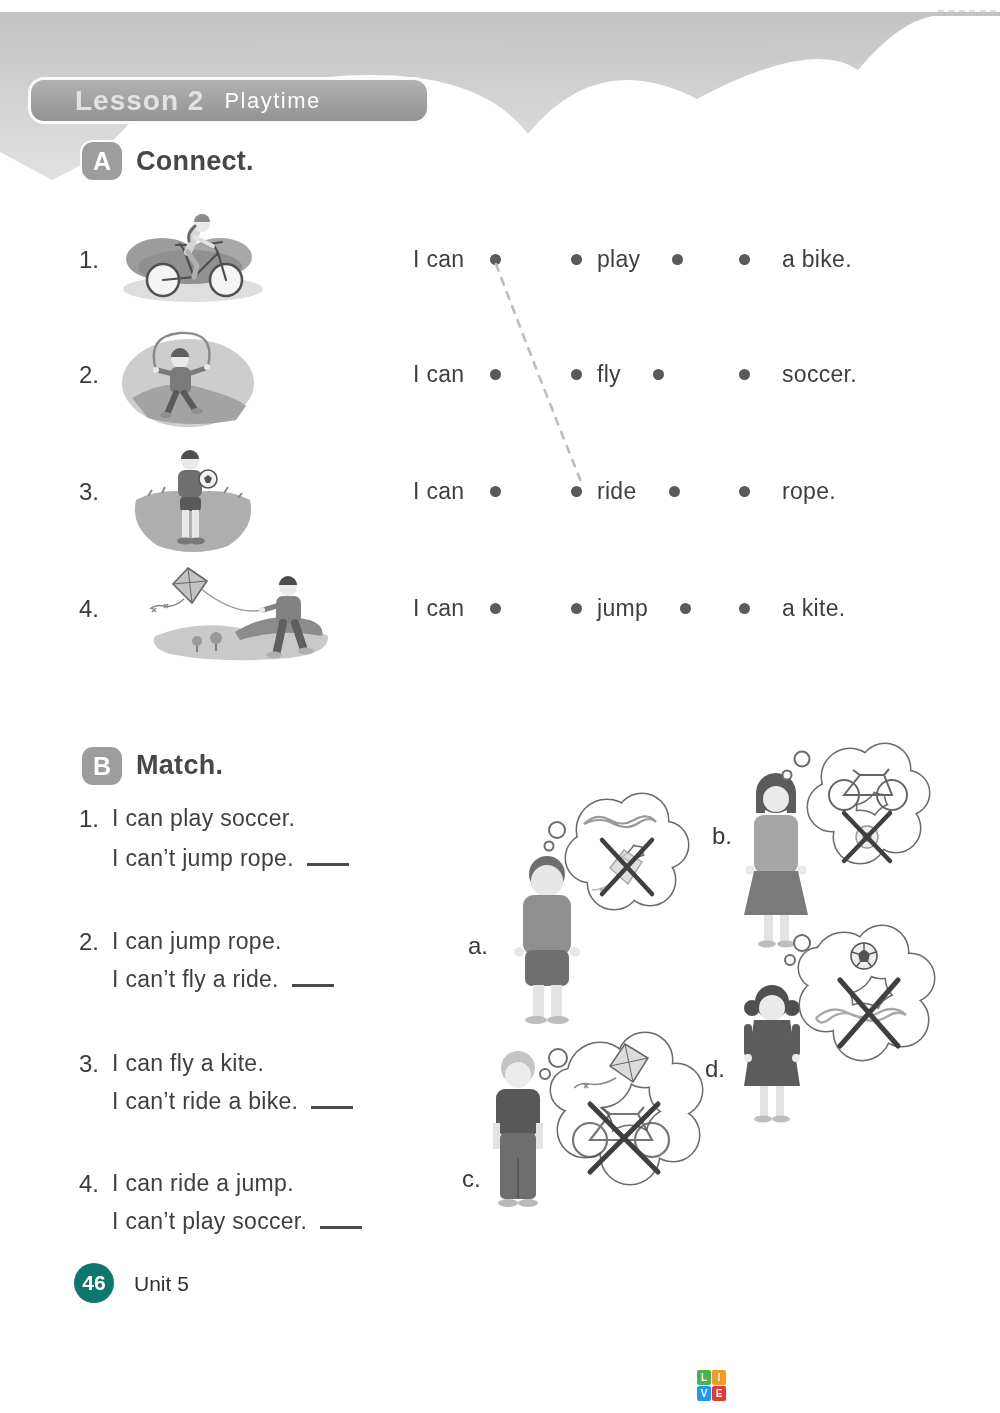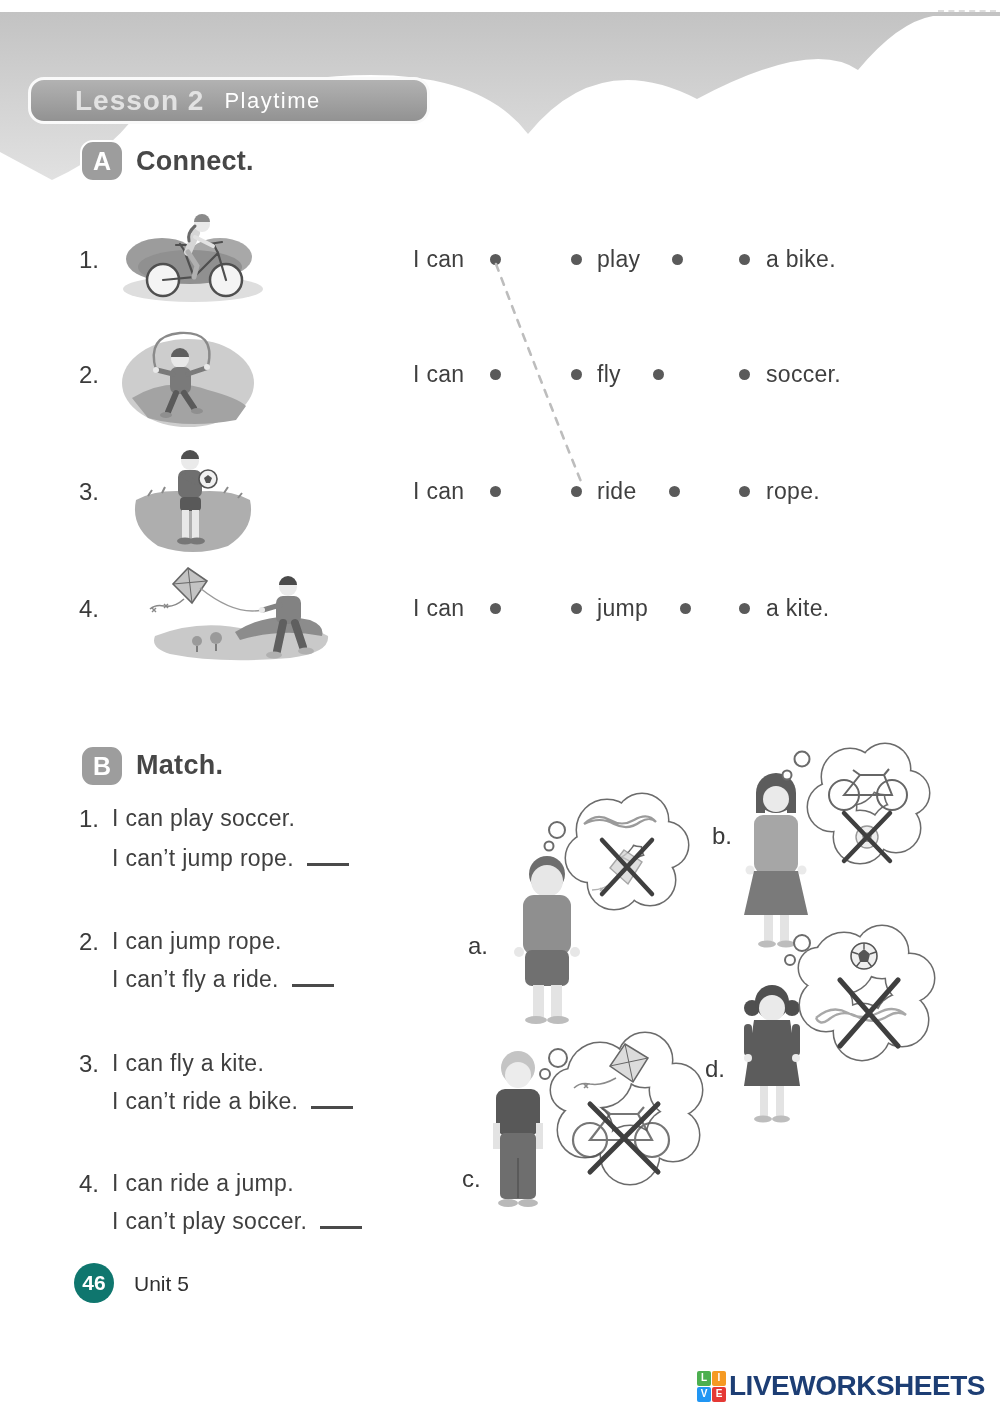--- a/index.html
+++ b/index.html
@@ -23,21 +23,21 @@
   .badge{
     position:absolute;width:40px;height:38px;background:#9d9d9d;border:2px solid #ffffff;
     border-radius:13px;color:#fff;font-weight:bold;font-size:25px;
     display:flex;align-items:center;justify-content:center;
   }
   .sec-title{position:absolute;font-size:27px;font-weight:bold;color:#474747;letter-spacing:.3px}
   
   .num{position:absolute;font-size:24px;color:#3a3a3a}
   .arow{position:absolute;display:flex;align-items:center;font-size:23px;color:#3f3f3f;letter-spacing:.3px;height:30px}
   .dot{width:11px;height:11px;border-radius:50%;background:#5a5a5a;flex:0 0 auto}
-  .gap26{gap:26px}.gap15{gap:15px}.gap16{gap:16px}
+  .gap26{gap:26px}.gap15{gap:15px}.gap16{gap:32px}
   .verbgrp span.word{margin-right:17px}
   
   .b-line{position:absolute;font-size:23px;color:#3f3f3f;letter-spacing:.3px;white-space:nowrap}
   .blank{display:inline-block;width:42px;height:10px;border-bottom:3px solid #4a4a4a;margin-left:13px}
   .fig-label{position:absolute;font-size:24px;color:#3a3a3a}
   
   .pagecirc{position:absolute;left:74px;top:1263px;width:40px;height:40px;border-radius:50%;
     background:#0f766e;color:#fff;font-weight:bold;font-size:21px;display:flex;align-items:center;justify-content:center}
   .unit{position:absolute;left:134px;top:1272px;font-size:21px;color:#2f2f2f}
   
@@ -417,14 +417,13 @@
 <div class="pagecirc">46</div>
 <div class="unit">Unit 5</div>
 
 <div class="brand">
   <div class="brand-grid">
     <span class="brand-sq sq-l">L</span>
     <span class="brand-sq sq-i">I</span>
     <span class="brand-sq sq-v">V</span>
     <span class="brand-sq sq-e">E</span>
   </div>
-  <span class="brand-name">LIVEWORKSHEETS</span>
 </div>
 
 </body></html>

